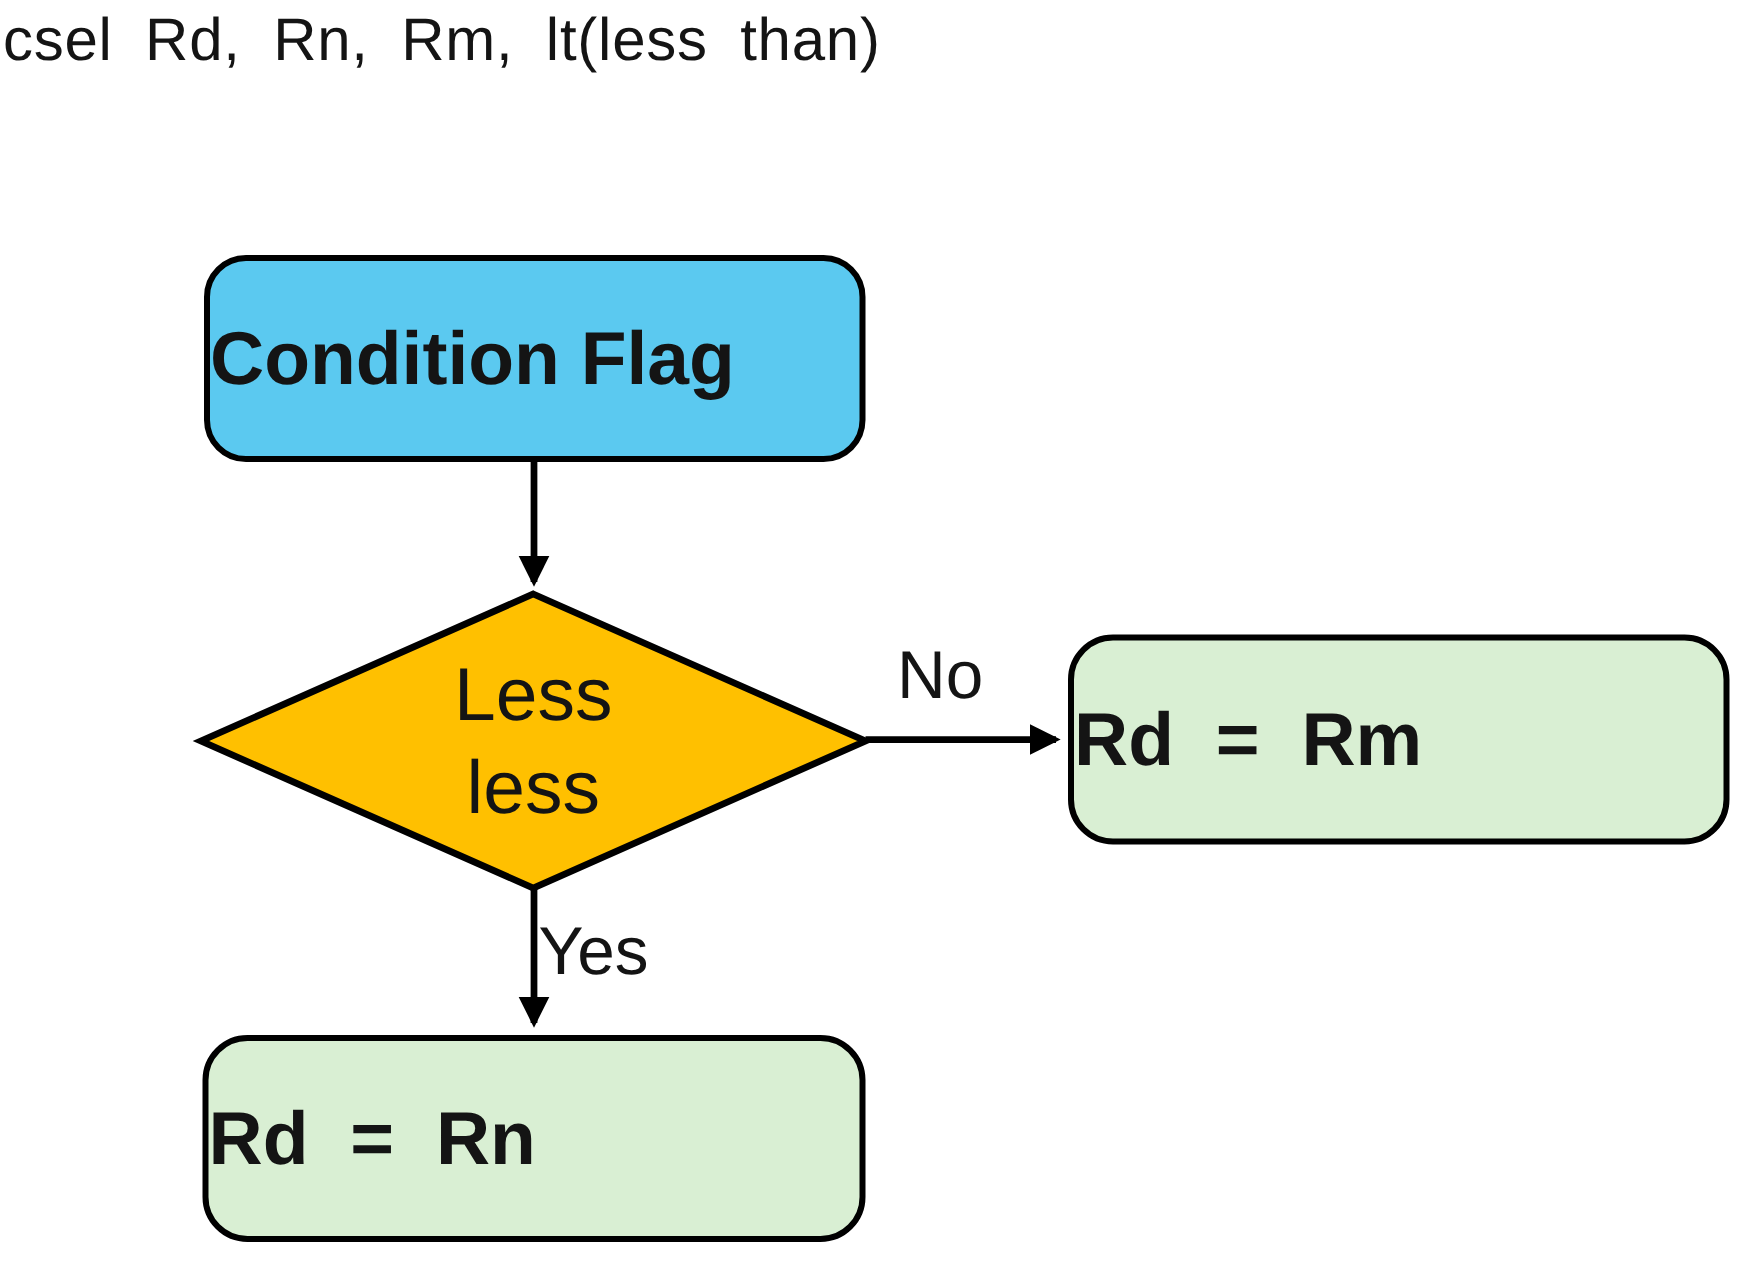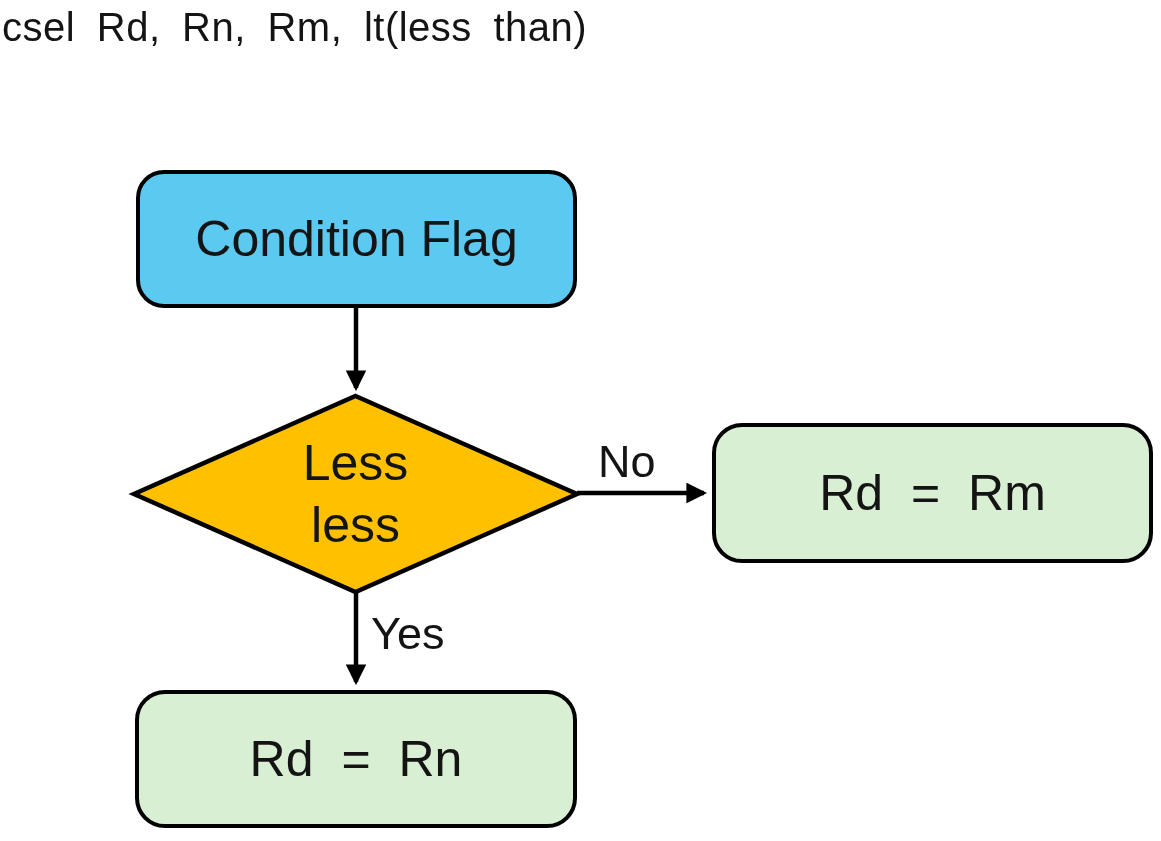--- a/index.html
+++ b/index.html
@@ -31,26 +31,27 @@
     color: var(--text);
     letter-spacing: 0.5px;
     word-spacing: 10px;
     white-space: nowrap;
   }
 
   .node {
     position: absolute;
     display: flex;
     align-items: center;
-    justify-content: center;
+    justify-content: flex-start;
     border: 4.5px solid var(--stroke);
     color: var(--text);
     font-size: 50px;
     text-align: center;
     z-index: 2;
+    font-weight: bold;
   }
 
   .node-process {
     left: 136px; top: 170px;
     width: 441px; height: 138px;
     border-radius: 28px;
     background: var(--process-fill);
   }
 
   .node-result { 
@@ -95,22 +96,22 @@
     z-index: 3;
   }
 
   .edge-label {
     position: absolute;
     font-size: 45px;
     color: var(--text);
     z-index: 3;
     white-space: nowrap;
   }
-  .edge-label-no  { left: 598px; top: 424px; margin-top: 12px; }
-  .edge-label-yes { left: 371px; top: 608px; }
+  .edge-label-no  { left: 598px; top: 424px; }
+  .edge-label-yes { left: 359px; top: 608px; }
 </style>
 </head>
 <body>
 
 <div class="canvas">
 
   <div class="diagram-title">csel Rd, Rn, Rm, lt(less than)</div>
 
   <svg class="connector-layer" viewBox="0 0 1161 841" xmlns="http://www.w3.org/2000/svg">
     <defs>

